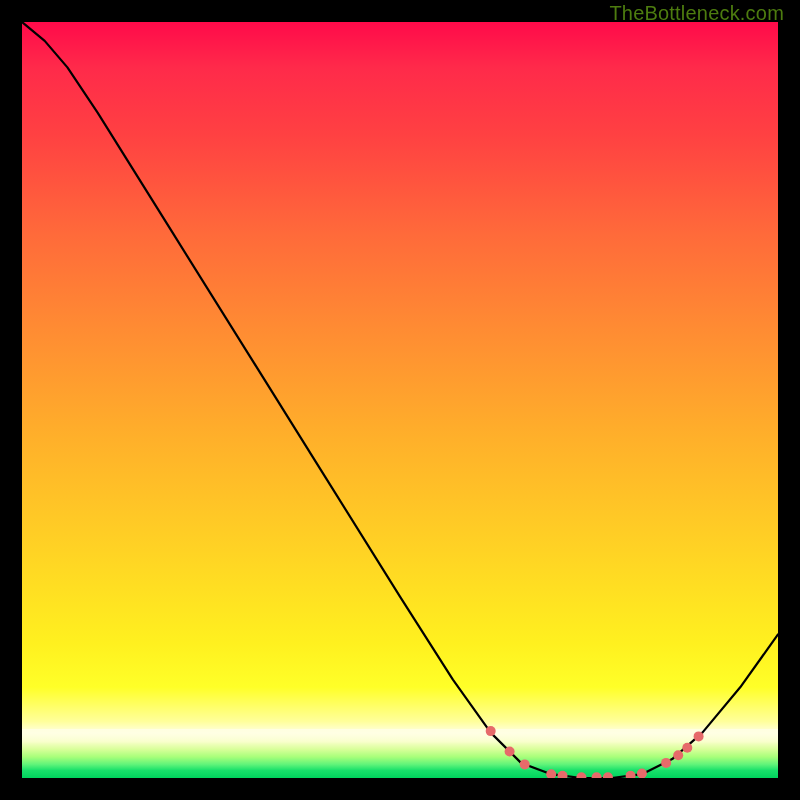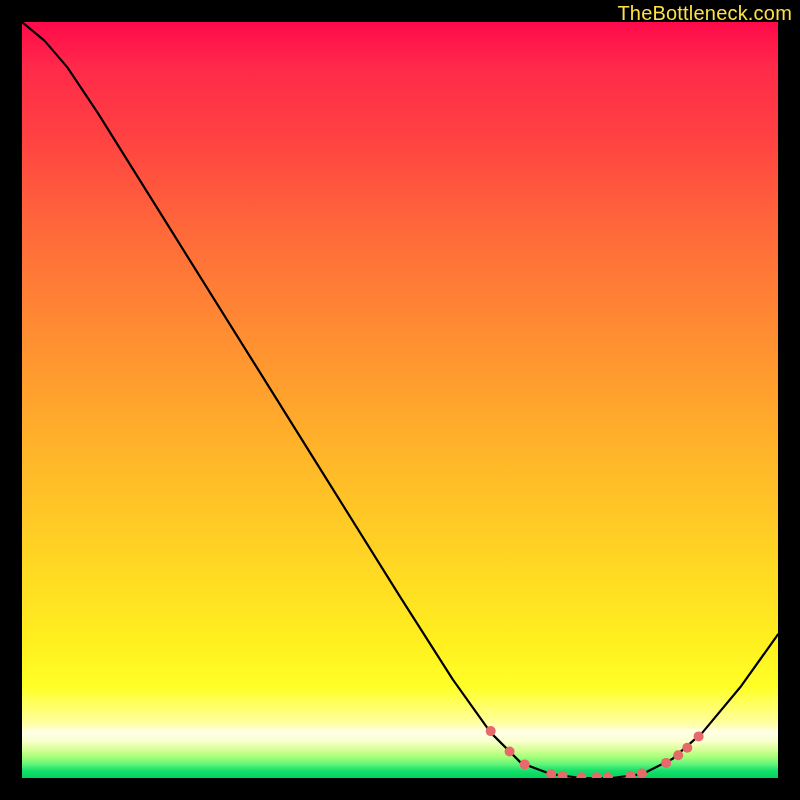--- a/index.html
+++ b/index.html
@@ -13,22 +13,22 @@
   }
   .frame {
     position: relative;
     width: 800px;
     height: 800px;
     background: #000;
   }
   .watermark {
     position: absolute;
     top: 2px;
-    right: 8px;
-    color: #fde047;
+    right: 16px;
+    color: #4d7c0f;
     font-size: 20px;
     font-weight: 400;
     letter-spacing: 0.2px;
     z-index: 50;
   }
   .plot-area {
     position: absolute;
     left: 22px;
     top: 22px;
     width: 756px;

